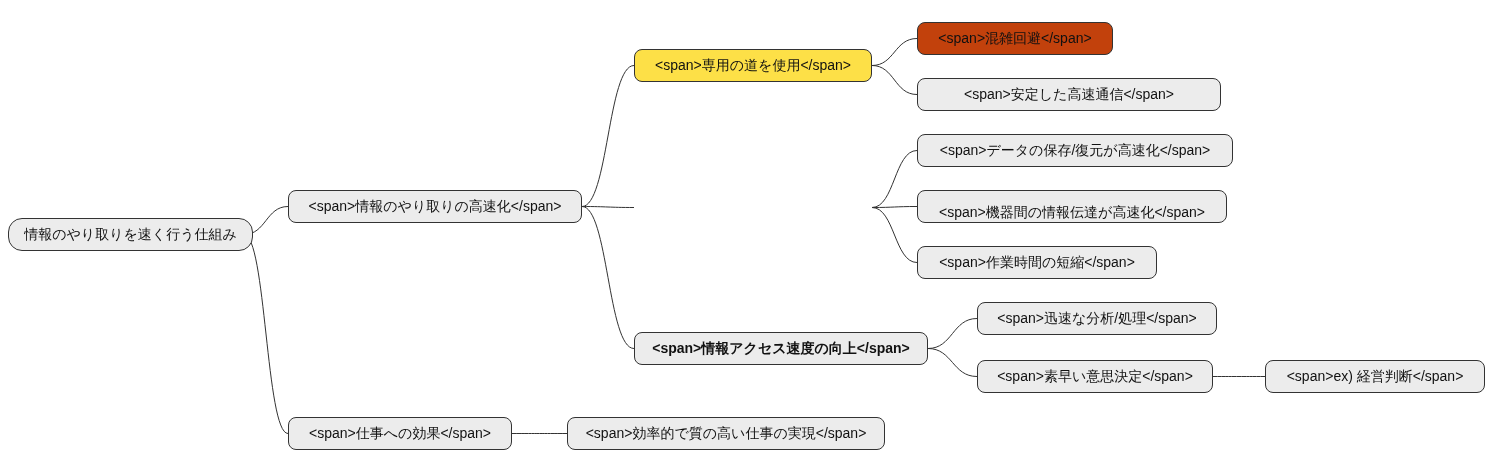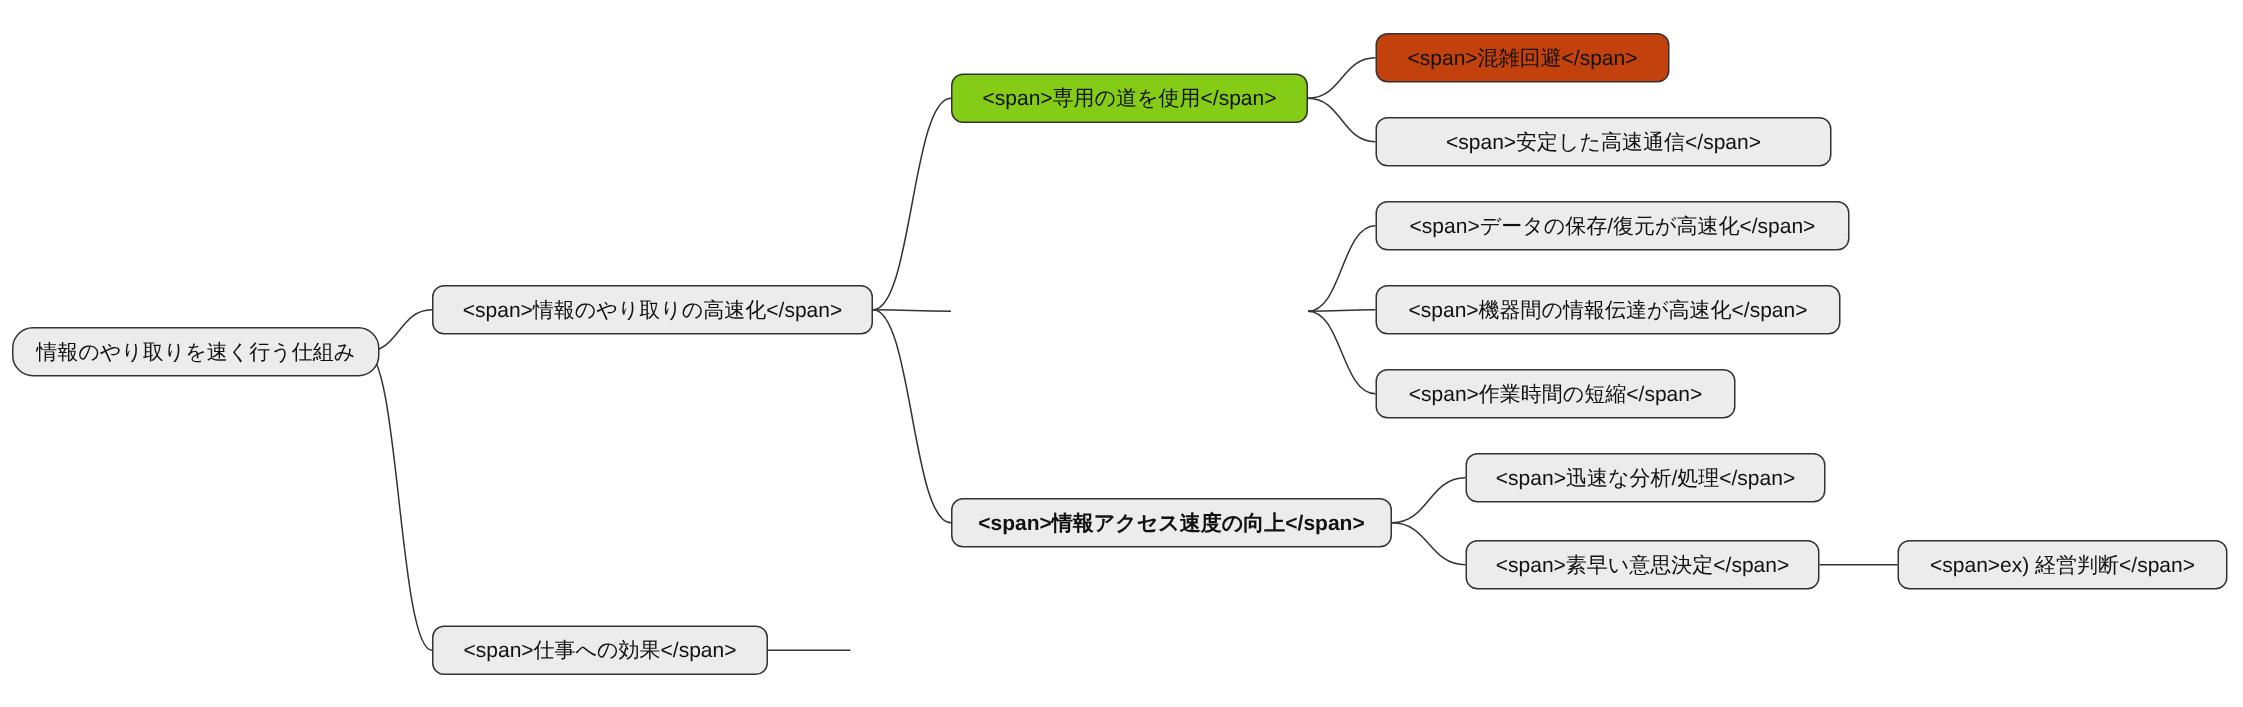--- a/index.html
+++ b/index.html
@@ -65,43 +65,46 @@
 
 <div class="node" style="left: 8px; top: 218px; width: 245px; height: 33px; background: rgb(236, 236, 236); border-color: rgb(51, 51, 51); border-radius: 14px;">
       <span>情報のやり取りを速く行う仕組み</span>
     </div>
     <div class="node" style="left: 288px; top: 190px; width: 294px; height: 33px; background: rgb(236, 236, 236); border-color: rgb(51, 51, 51);">
       <span>&lt;span&gt;情報のやり取りの高速化&lt;/span&gt;</span>
     </div>
     <div class="node" style="left: 288px; top: 417px; width: 224px; height: 33px; background: rgb(236, 236, 236); border-color: rgb(51, 51, 51);">
       <span>&lt;span&gt;仕事への効果&lt;/span&gt;</span>
     </div>
-    <div class="node" style="left: 634px; top: 49px; width: 238px; height: 33px; background: #84cc16; border-color: rgb(51, 51, 51);">
+    <div class="node" style="left: 634px; top: 49px; width: 238px; height: 33px; background: #fde047; border-color: rgb(51, 51, 51);">
       <span>&lt;span&gt;専用の道を使用&lt;/span&gt;</span>
     </div>
     <div class="node" style="left: 634px; top: 332px; width: 294px; height: 33px; background: rgb(236, 236, 236); border-color: rgb(51, 51, 51); font-weight: bold;">
       <span>&lt;span&gt;情報アクセス速度の向上&lt;/span&gt;</span>
     </div>
     <div class="node" style="left: 917px; top: 22px; width: 196px; height: 33px; background: #c2410c; border-color: rgb(51, 51, 51);">
       <span>&lt;span&gt;混雑回避&lt;/span&gt;</span>
     </div>
     <div class="node" style="left: 917px; top: 78px; width: 304px; height: 33px; background: rgb(236, 236, 236); border-color: rgb(51, 51, 51);">
       <span>&lt;span&gt;安定した高速通信&lt;/span&gt;</span>
     </div>
     <div class="node" style="left: 917px; top: 134px; width: 316px; height: 33px; background: rgb(236, 236, 236); border-color: rgb(51, 51, 51);">
       <span>&lt;span&gt;データの保存/復元が高速化&lt;/span&gt;</span>
     </div>
-    <div class="node" style="left: 917px; top: 190px; width: 310px; height: 33px; background: rgb(236, 236, 236); border-color: rgb(51, 51, 51);">
+    <div class="node" style="left: 917px; top: 190px; width: 310px; height: 33px; background: rgb(236, 236, 236); border-color: rgb(51, 51, 51); align-items: flex-end;">
       <span>&lt;span&gt;機器間の情報伝達が高速化&lt;/span&gt;</span>
     </div>
     <div class="node" style="left: 917px; top: 246px; width: 240px; height: 33px; background: rgb(236, 236, 236); border-color: rgb(51, 51, 51);">
       <span>&lt;span&gt;作業時間の短縮&lt;/span&gt;</span>
     </div>
     <div class="node" style="left: 977px; top: 302px; width: 240px; height: 33px; background: rgb(236, 236, 236); border-color: rgb(51, 51, 51);">
       <span>&lt;span&gt;迅速な分析/処理&lt;/span&gt;</span>
     </div>
     <div class="node" style="left: 977px; top: 360px; width: 236px; height: 33px; background: rgb(236, 236, 236); border-color: rgb(51, 51, 51);">
       <span>&lt;span&gt;素早い意思決定&lt;/span&gt;</span>
     </div>
     <div class="node" style="left: 1265px; top: 360px; width: 220px; height: 33px; background: rgb(236, 236, 236); border-color: rgb(51, 51, 51);">
       <span>&lt;span&gt;ex) 経営判断&lt;/span&gt;</span>
     </div>
+    <div class="node" style="left: 567px; top: 417px; width: 318px; height: 33px; background: rgb(236, 236, 236); border-color: rgb(51, 51, 51);">
+      <span>&lt;span&gt;効率的で質の高い仕事の実現&lt;/span&gt;</span>
+    </div>
   </div>
 
 </body></html>

